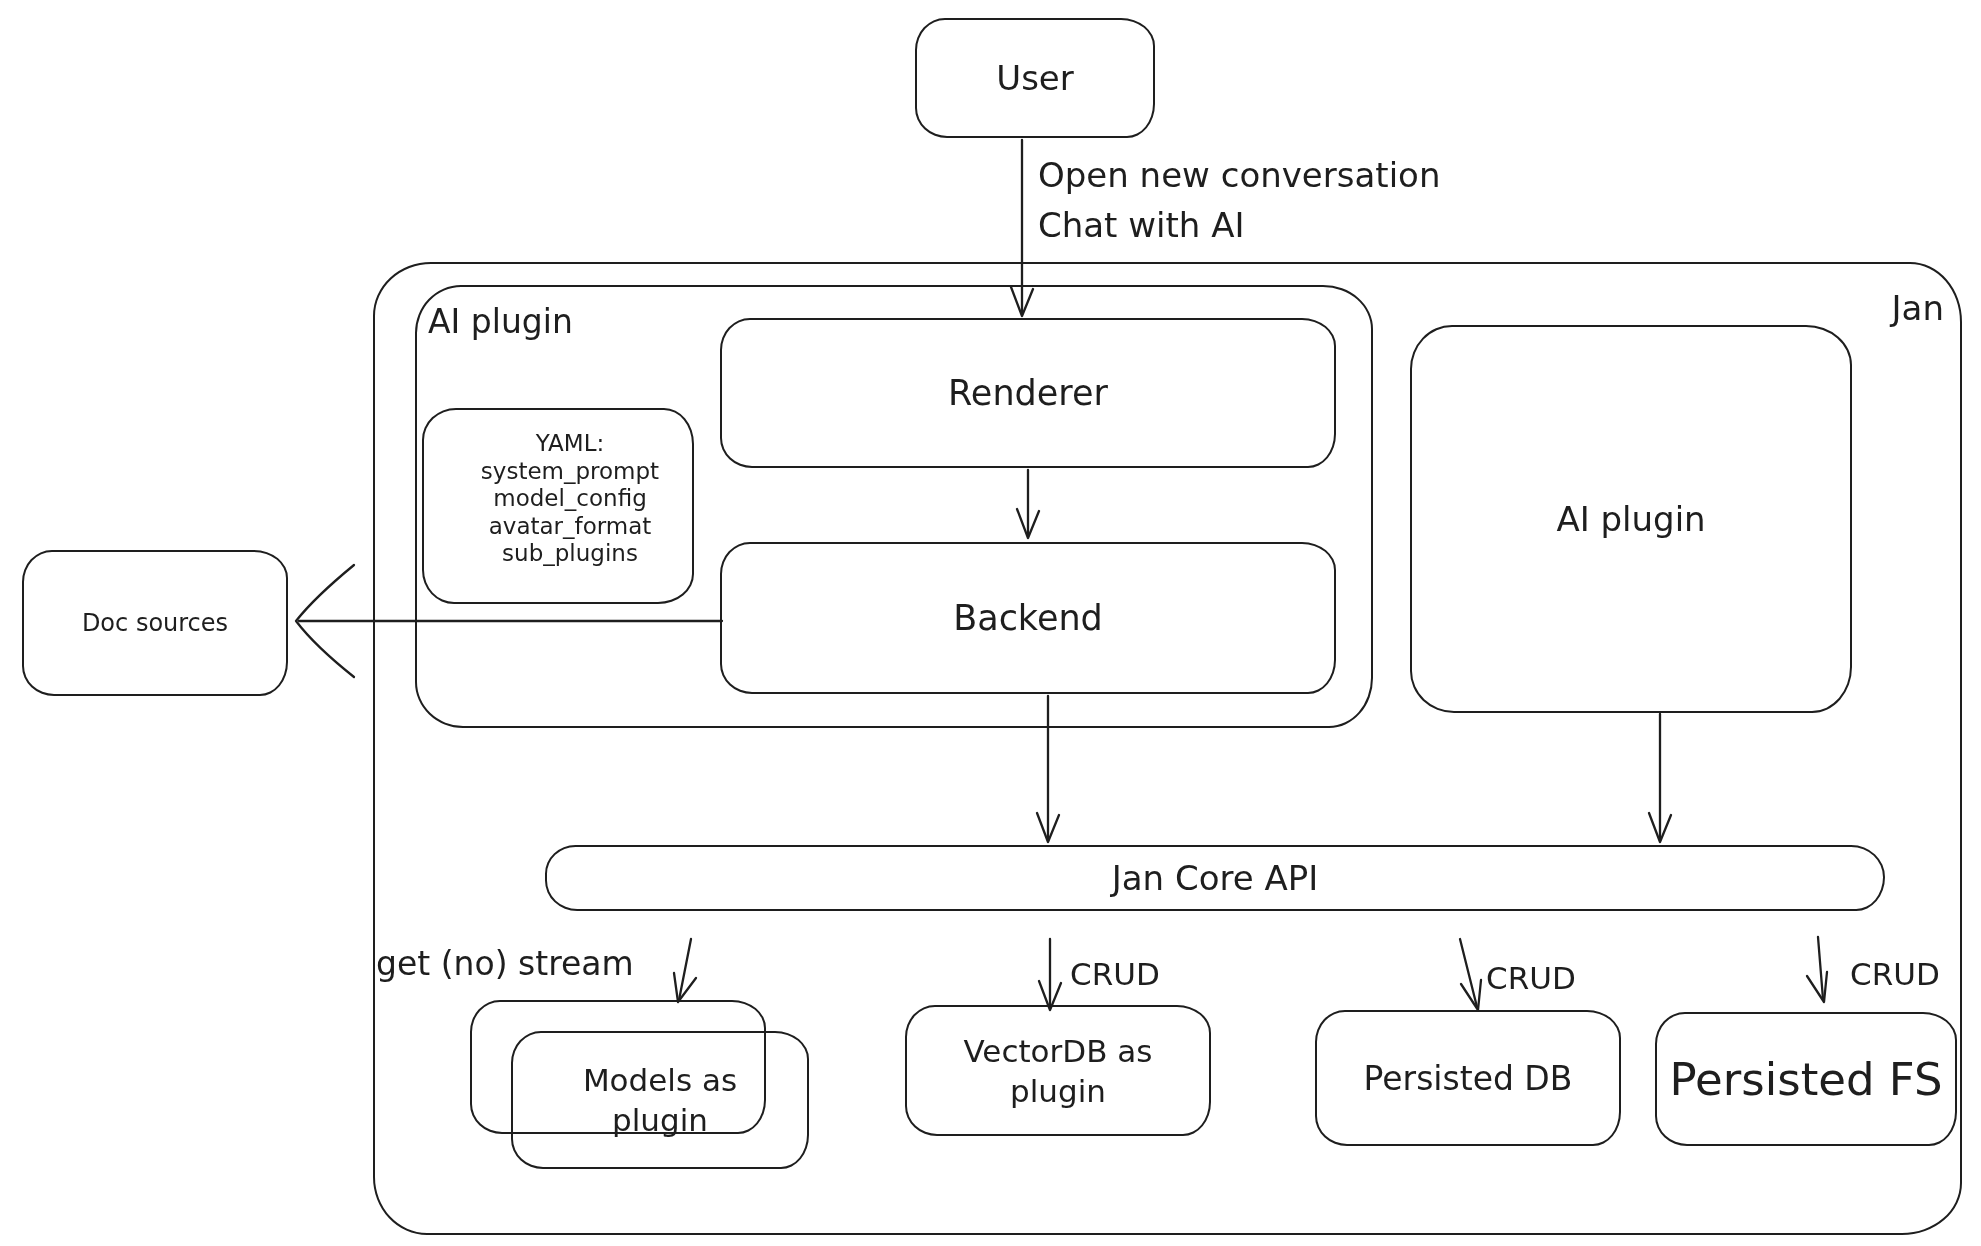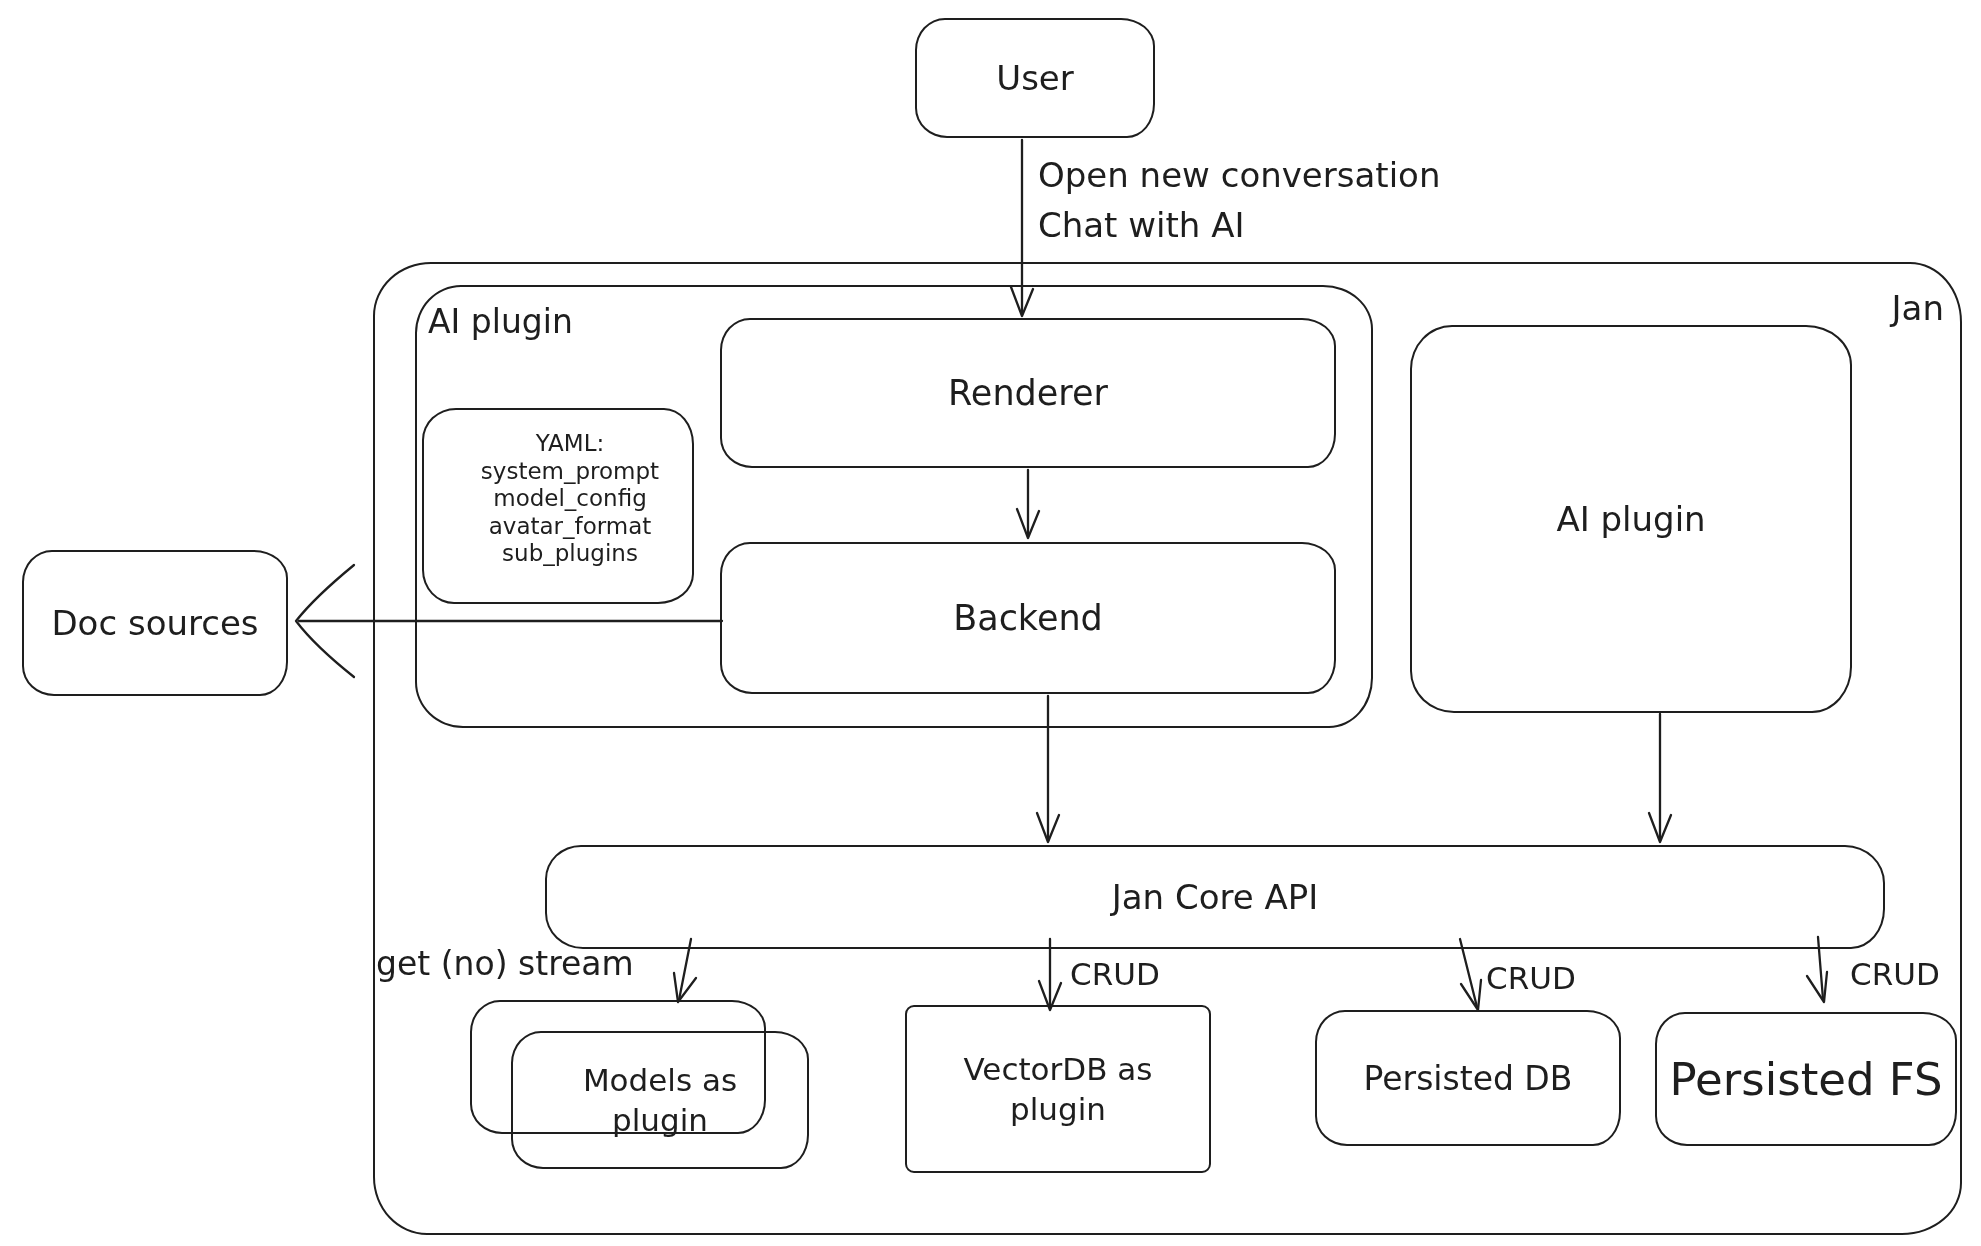--- a/index.html
+++ b/index.html
@@ -21,26 +21,26 @@
   #user-box        { left:915px; top:18px;  width:240px; height:120px; font-size:34px; }
   #jan-box         { left:373px; top:262px; width:1589px; height:973px; border-radius:58px 52px 60px 54px / 54px 60px 52px 58px; }
   #jan-label       { left:1872px; top:288px; width:72px; font-size:34px; text-align:right; }
   #ai-plugin-left-box { left:415px; top:285px; width:958px; height:443px; border-radius:46px 50px 44px 48px / 48px 44px 50px 46px; }
   #ai-plugin-left-label { left:428px; top:302px; font-size:33px; }
   #renderer-box    { left:720px; top:318px; width:616px; height:150px; font-size:35px; }
   #yaml-note-box   { left:422px; top:408px; width:272px; height:196px; border-radius:34px 30px 36px 32px / 32px 36px 30px 34px;
                      display:block; padding:20px 0 0 24px; text-align:center; }
   #yaml-note-box .yline { font-size:23px; line-height:27.5px; display:block; }
   #backend-box     { left:720px; top:542px; width:616px; height:152px; font-size:35px; }
-  #doc-sources-box { left:22px;  top:550px; width:266px; height:146px; font-size:34px; }
+  #doc-sources-box { left:22px;  top:550px; width:266px; height:146px; font-size:24px; }
   #ai-plugin-right-box { left:1410px; top:325px; width:442px; height:388px; font-size:34px; border-radius:42px 46px 40px 44px / 44px 40px 46px 42px; }
-  #jan-core-api-box { left:545px; top:845px; width:1340px; height:104px; font-size:34px; border-radius:36px 40px 34px 38px / 34px 38px 40px 36px; }
+  #jan-core-api-box { left:545px; top:845px; width:1340px; height:66px; font-size:34px; border-radius:36px 40px 34px 38px / 34px 38px 40px 36px; }
   #models-outer-box { left:470px; top:1000px; width:296px; height:134px; }
   #models-inner-box { left:511px; top:1031px; width:298px; height:138px; font-size:31px; line-height:40px; }
-  #vectordb-box    { left:905px;  top:1005px; width:306px; height:168px; font-size:31px; line-height:40px;border-radius:9px; }
+  #vectordb-box    { left:905px;  top:1005px; width:306px; height:131px; font-size:31px; line-height:40px; }
   #persisted-db-box { left:1315px; top:1010px; width:306px; height:136px; font-size:33px; }
   #persisted-fs-box { left:1655px; top:1012px; width:302px; height:134px; font-size:45px; }
 
   
   #flow-label      { left:1038px; top:150px; font-size:34px; line-height:50px; }
   #get-stream-label { left:376px; top:944px; font-size:33px; }
   #crud-vectordb-label { left:1070px; top:956px; font-size:31px; }
   #crud-db-label   { left:1486px; top:960px; font-size:31px; }
   #crud-fs-label   { left:1850px; top:956px; font-size:31px; }
 

